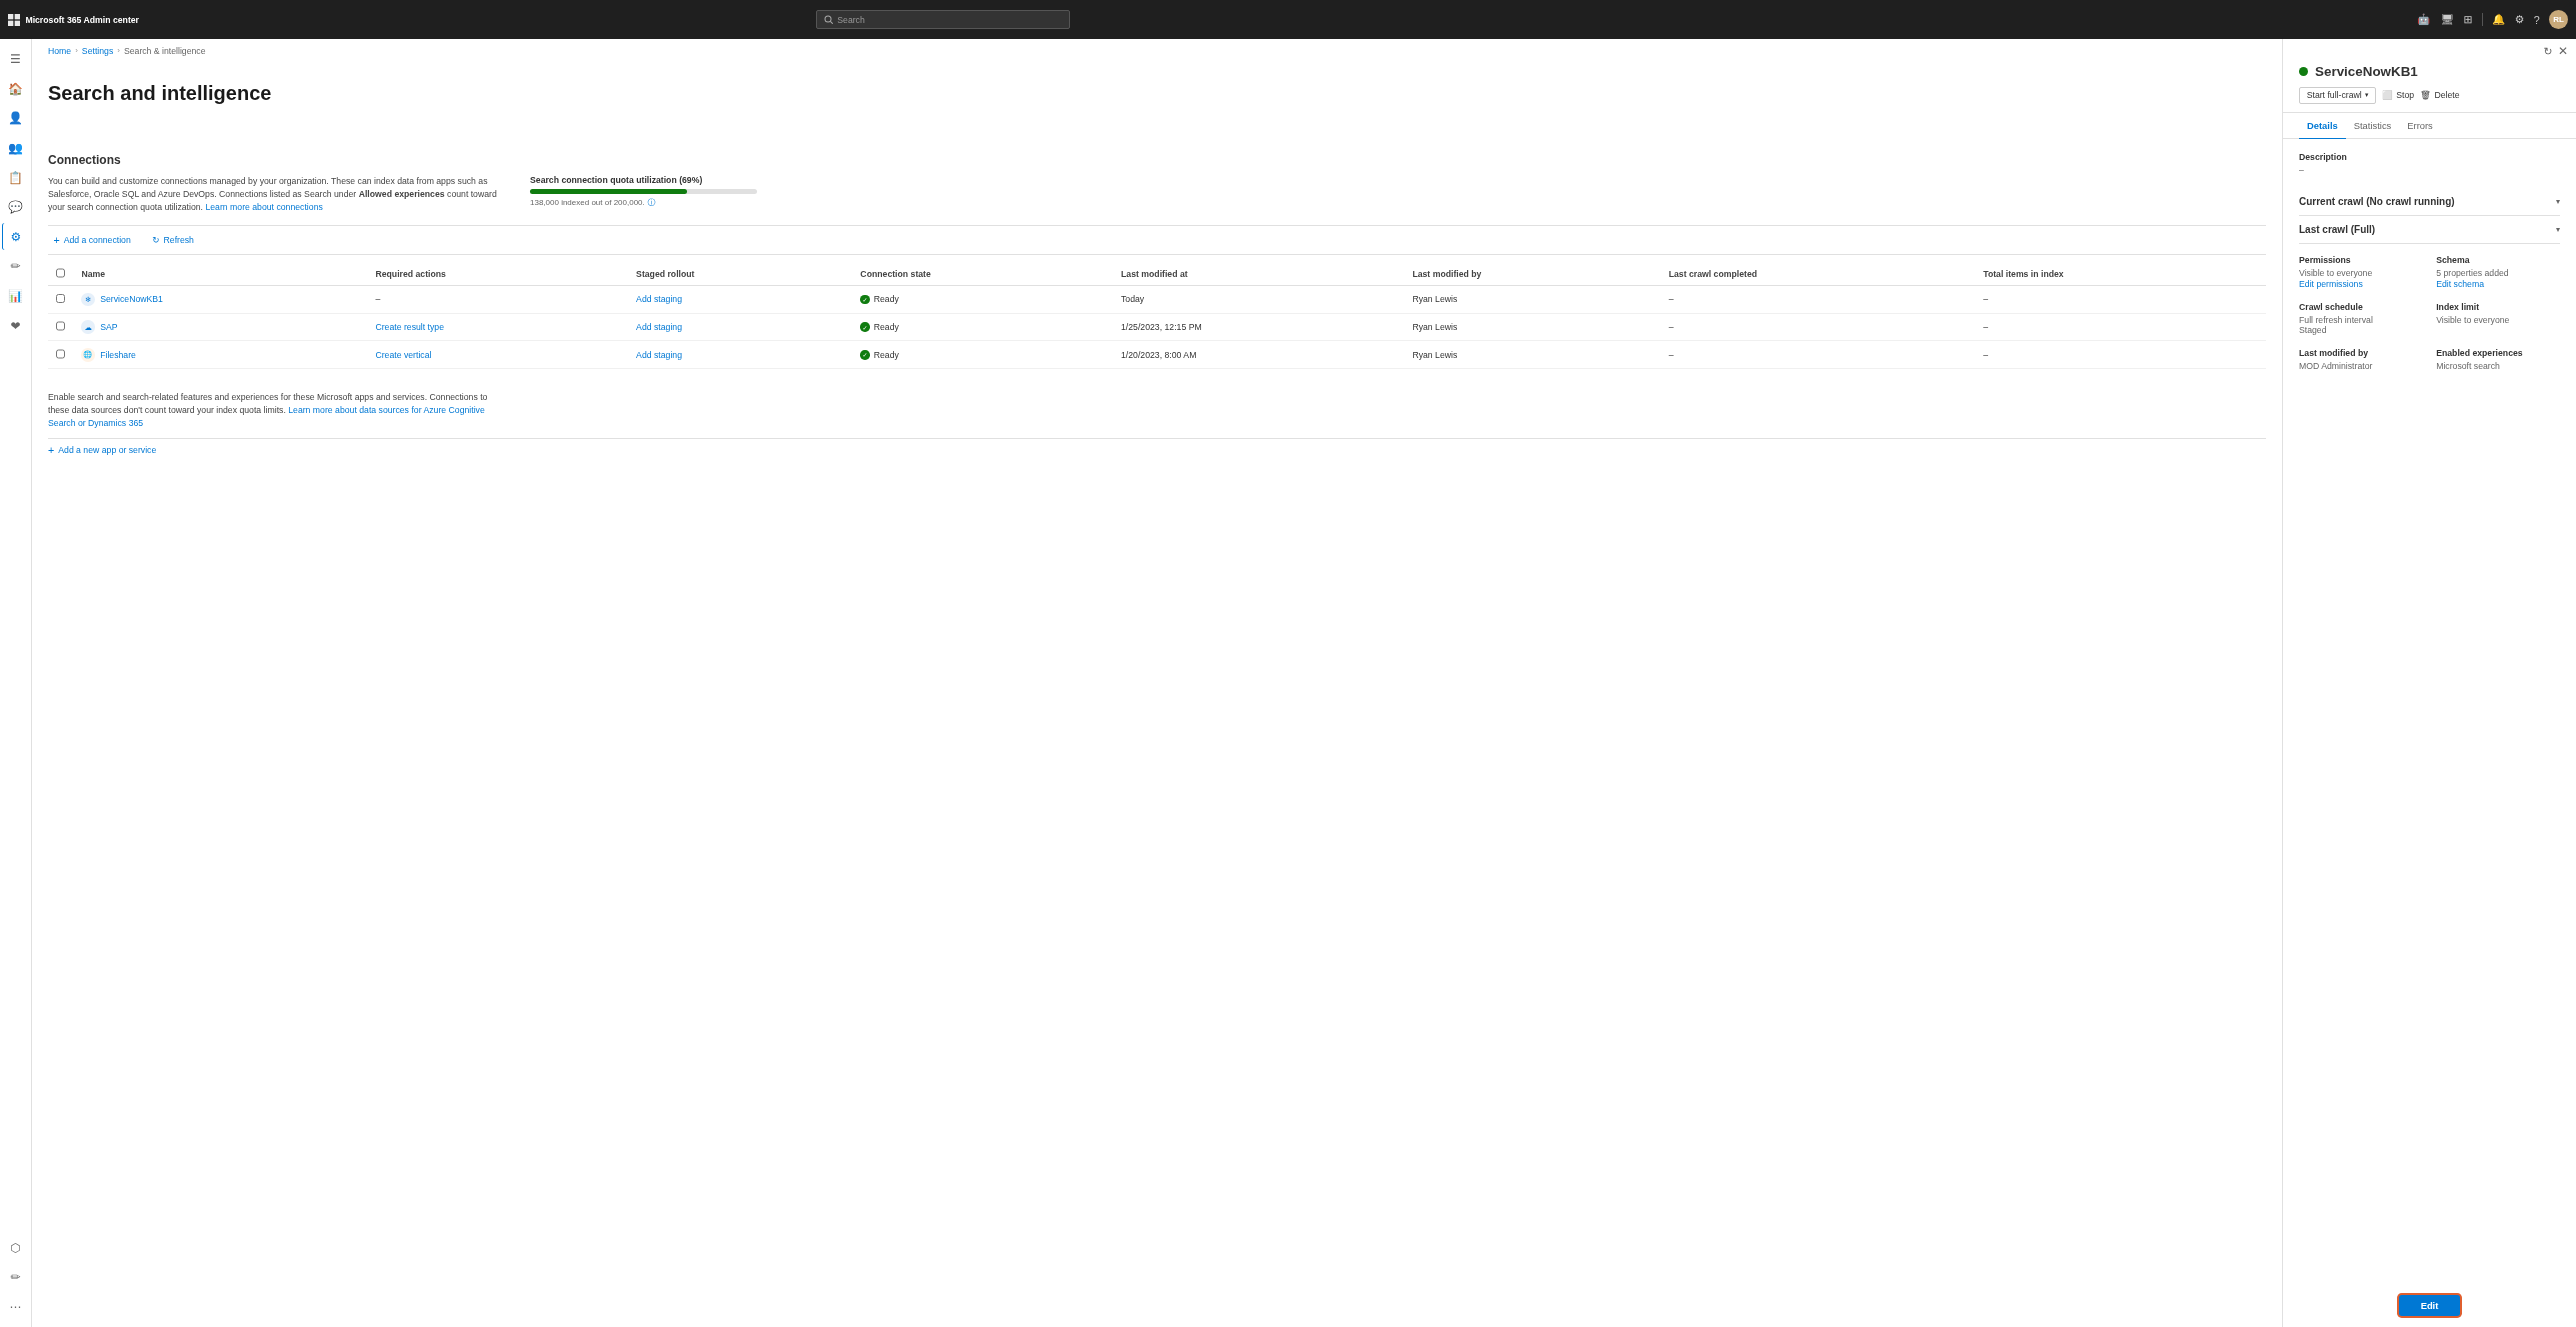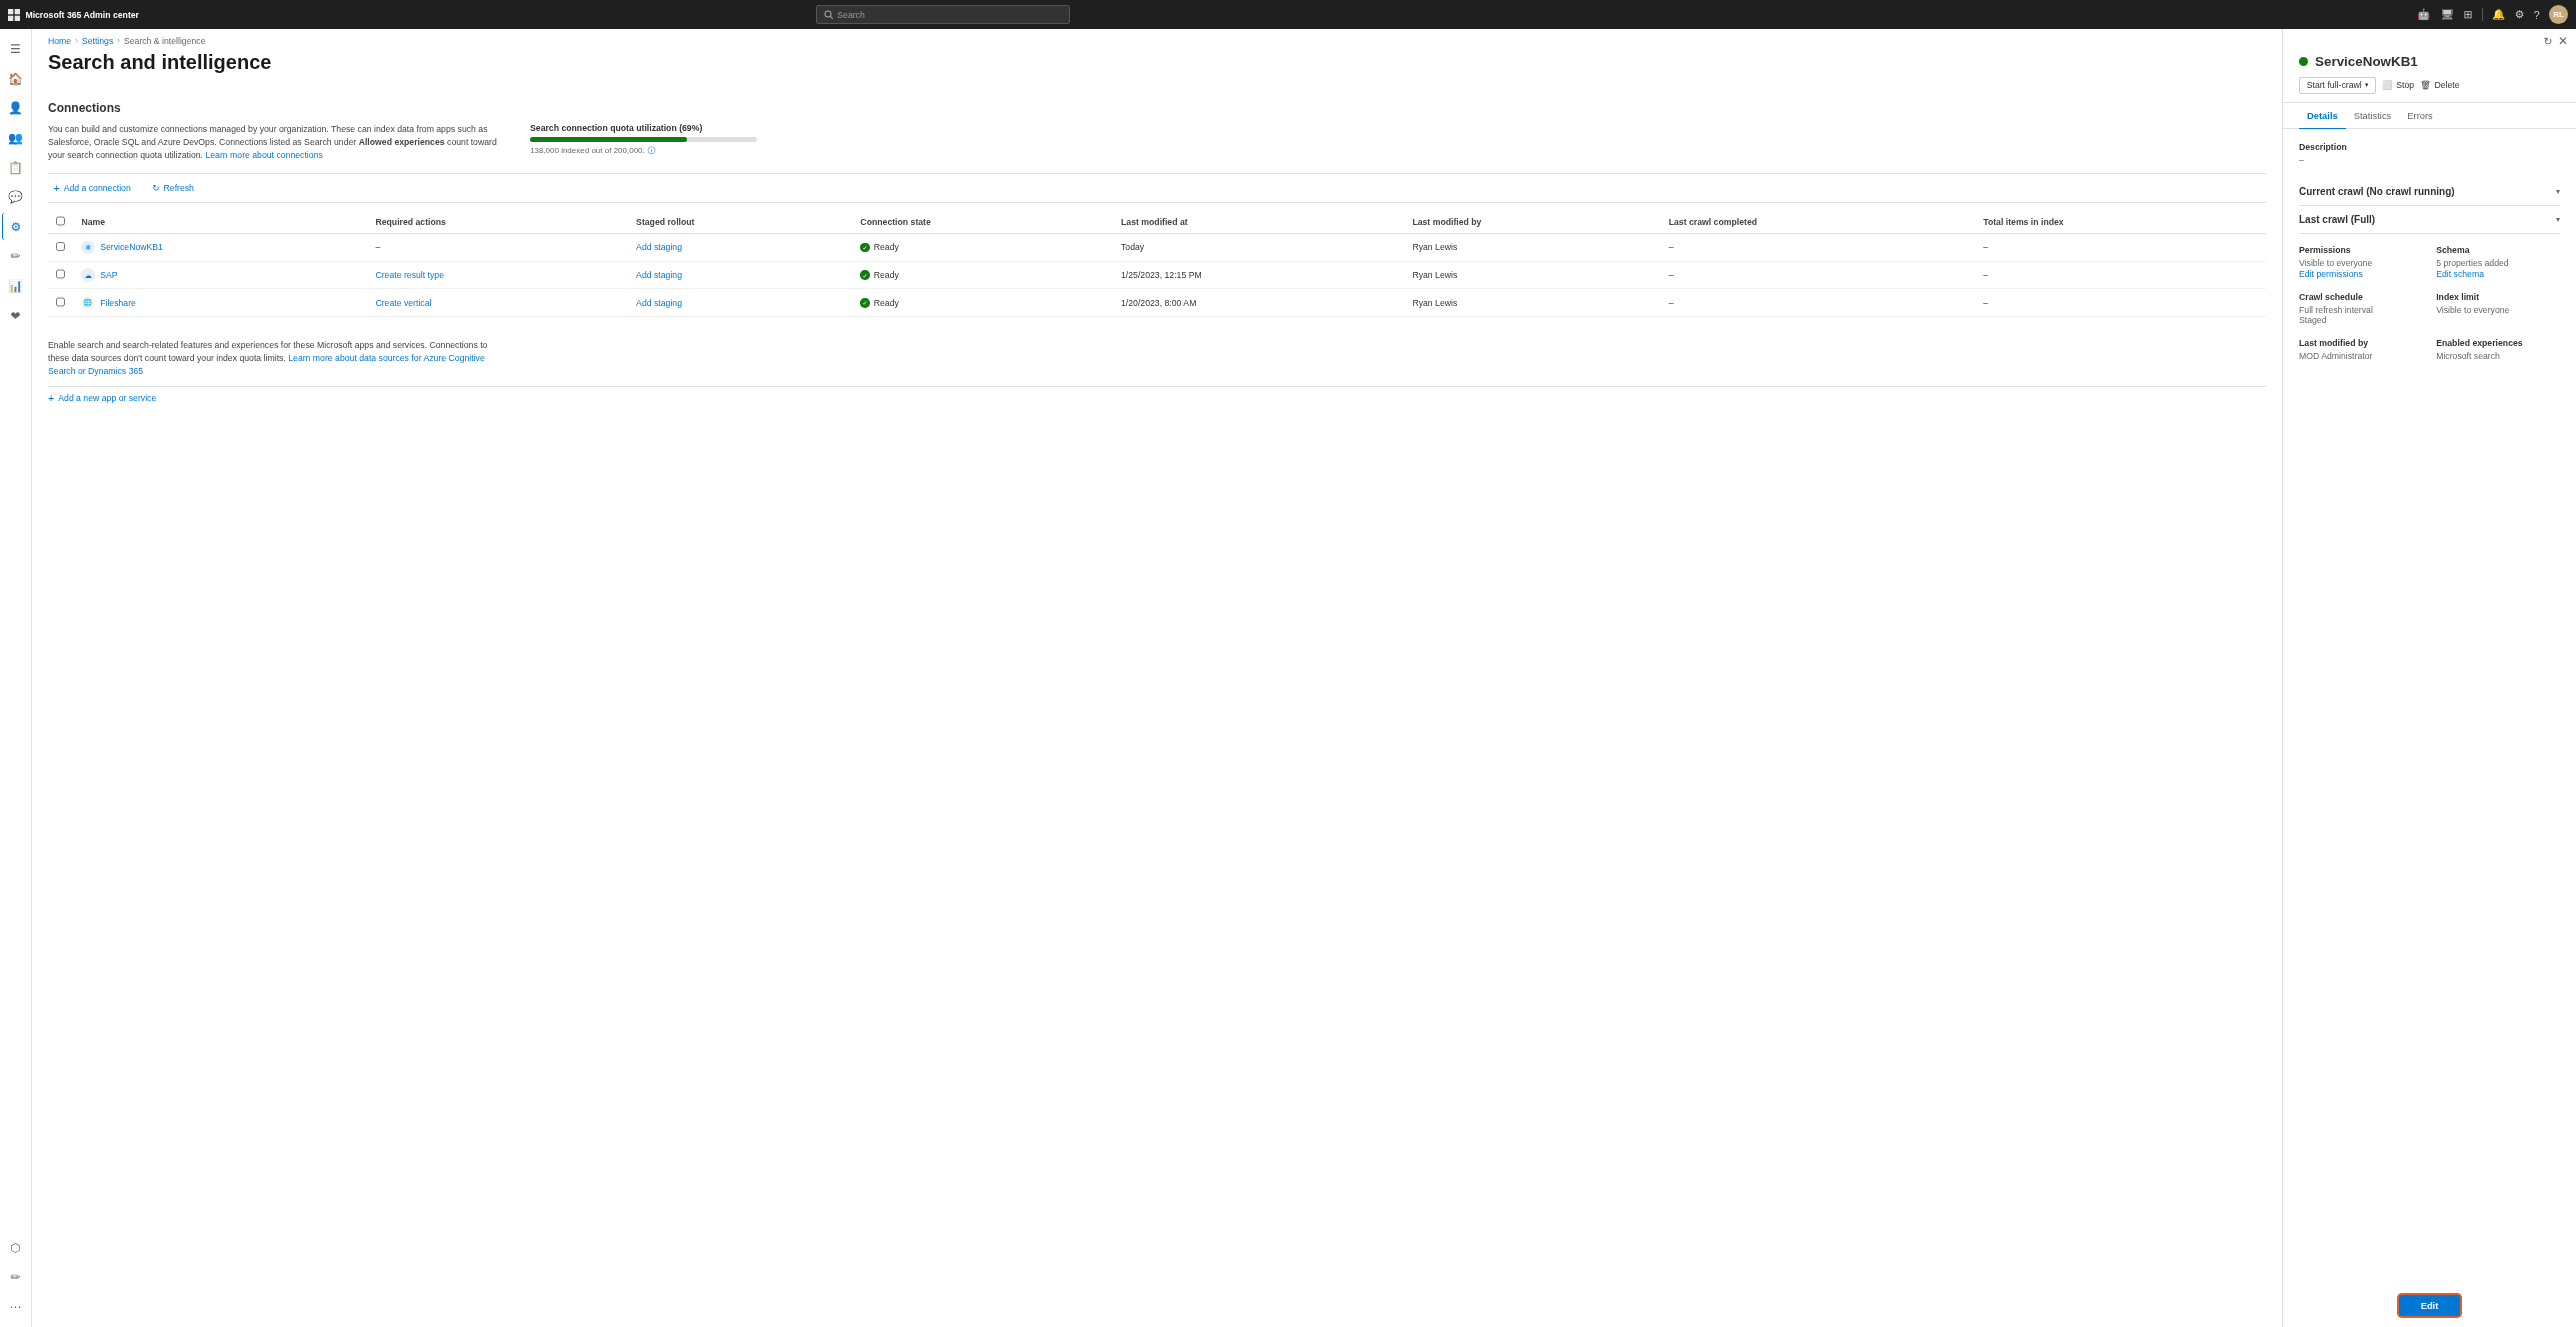--- a/index.html
+++ b/index.html
@@ -1,19 +1,19 @@
 <!DOCTYPE html>
 <html style="font-size:10.7px"><head>
   <meta charset="utf-8">
   <style>
     * { box-sizing: border-box; margin: 0; padding: 0; }
     body { font-family: 'Segoe UI', Arial, sans-serif; font-size: 9.4px; color: #333; background: #f3f2f1; display: flex; flex-direction: column; height: 100vh; overflow: hidden; }
 
     
-    .topbar { background: #1f1f1f; color: #fff; height: 29px; display: flex; align-items: center; padding: 0 8px; gap: 6.7px; flex-shrink: 0; }
+    .topbar { background: #1f1f1f; color: #fff; height: 39px; display: flex; align-items: center; padding: 0 8px; gap: 6.7px; flex-shrink: 0; }
     .topbar-logo { display: flex; align-items: center; gap: 5.4px; font-size: 8.7px; font-weight: 600; color: #fff; }
     .topbar-logo-icon { width: 12px; height: 12px; }
     .topbar-search { flex: 1; max-width: 254px; margin: 0 auto; background: #333; border: 0.7px solid #555; border-radius: 2px; display: flex; align-items: center; padding: 0 6.7px; gap: 4px; height: 19px; }
     .topbar-search input { background: transparent; border: none; outline: none; color: #ccc; font-size: 8.7px; flex: 1; }
     .topbar-search input::placeholder { color: #999; }
     .topbar-icons { display: flex; align-items: center; gap: 9.4px; margin-left: auto; }
     .topbar-icon { color: #ccc; font-size: 10.7px; cursor: pointer; }
     .topbar-avatar { width: 19px; height: 19px; border-radius: 50%; background: #c8a97a; display: flex; align-items: center; justify-content: center; font-size: 8px; font-weight: 600; color: #fff; cursor: pointer; }
     .topbar-divider { width: 0.7px; height: 13.4px; background: #555; }
 
@@ -21,21 +21,21 @@
     .app-body { display: flex; flex: 1; overflow: hidden; }
 
     
     .sidebar { width: 32px; background: #fff; border-right: 0.7px solid #e0e0e0; display: flex; flex-direction: column; align-items: center; padding: 5.4px 0; flex-shrink: 0; }
     .sidebar-item { width: 27px; height: 27px; display: flex; align-items: center; justify-content: center; border-radius: 2.7px; cursor: pointer; color: #666; font-size: 12px; margin: 1.3px 0; }
     .sidebar-item.active { color: #0078d4; border-left: 1.3px solid #0078d4; }
     .sidebar-spacer { flex: 1; }
     .sidebar-bottom { display: flex; flex-direction: column; align-items: center; }
 
     
-    .main-content { flex: 1; background: #fff; overflow-y: auto; display: flex; flex-direction: column; }
+    .main-content { flex: 1; background: #fff; overflow-y: auto; display: flex; flex-direction: column; gap: 21px; }
 
     
     .breadcrumb { padding: 6.7px 16px 0; font-size: 8.7px; color: #666; display: flex; align-items: center; gap: 4px; }
     .breadcrumb a { color: #0078d4; text-decoration: none; cursor: pointer; }
     .breadcrumb-sep { color: #999; font-size: 8px; }
 
     
     .page-header { padding: 5.4px 16px 10.7px; }
     .page-title { font-size: 20px; font-weight: 600; color: #1a1a1a; }
 

